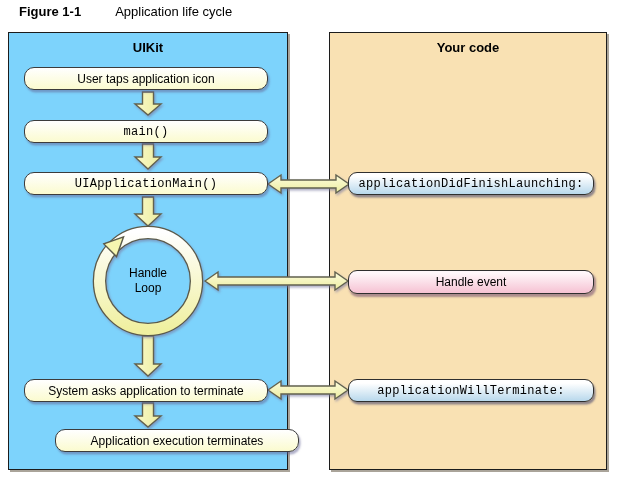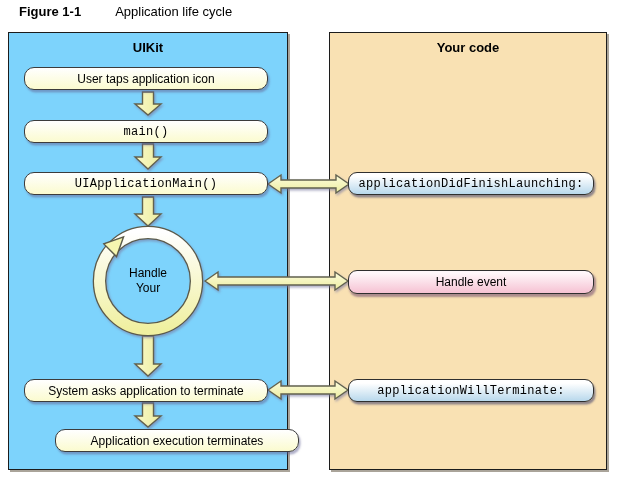--- a/index.html
+++ b/index.html
@@ -116,21 +116,21 @@
   </div>
   <div id="box-system-asks" class="box">
     <span>System asks application to terminate</span>
   </div>
   <div id="box-app-exec" class="box">
     <span>Application execution terminates</span>
   </div>
 
   <div id="event-loop-label">
     <div>Handle</div>
-    <div>Your</div>
+    <div>Loop</div>
   </div>
 
   <div id="box-did-finish" class="box box-blue mono">
     <span>applicationDidFinishLaunching:</span>
   </div>
   <div id="box-handle-event" class="box">
     <span>Handle event</span>
   </div>
   <div id="box-will-terminate" class="box box-blue mono">
     <span>applicationWillTerminate:</span>

